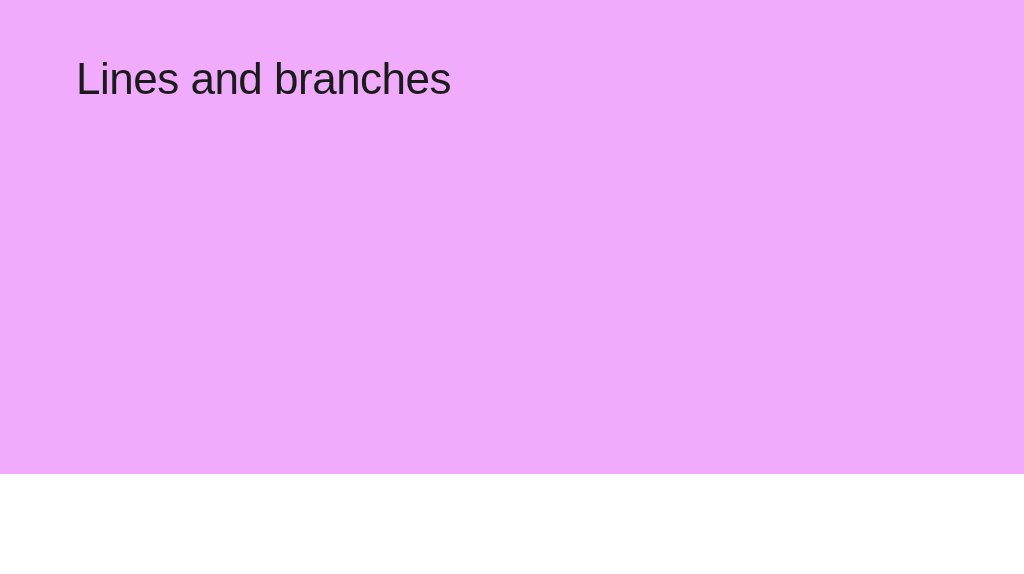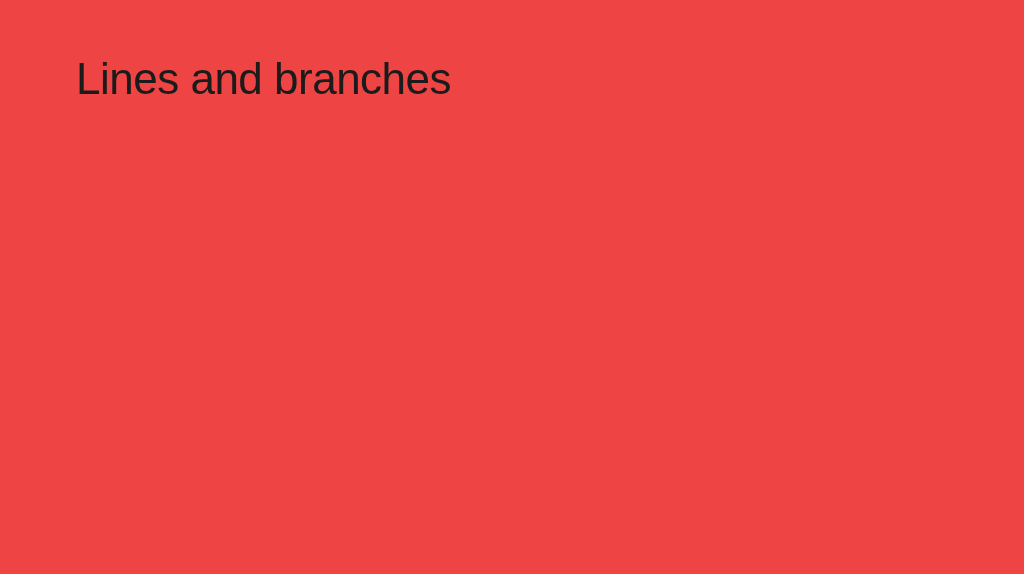--- a/index.html
+++ b/index.html
@@ -8,22 +8,22 @@
     width: 1024px;
     height: 574px;
     overflow: hidden;
     background: #ffffff;
     font-family: "Liberation Sans", "DejaVu Sans", sans-serif;
   }
 
   .slide-canvas {
     position: relative;
     width: 1024px;
-    height: 574px;
-    background: #ef4444;
+    height: 474px;
+    background: #f0abfc;
   }
 
   .slide-title {
     position: absolute;
     left: 76px;
     top: 54px;
     margin: 0;
     font-family: "Liberation Sans", "DejaVu Sans", sans-serif;
     font-size: 44px;
     font-weight: 300;

